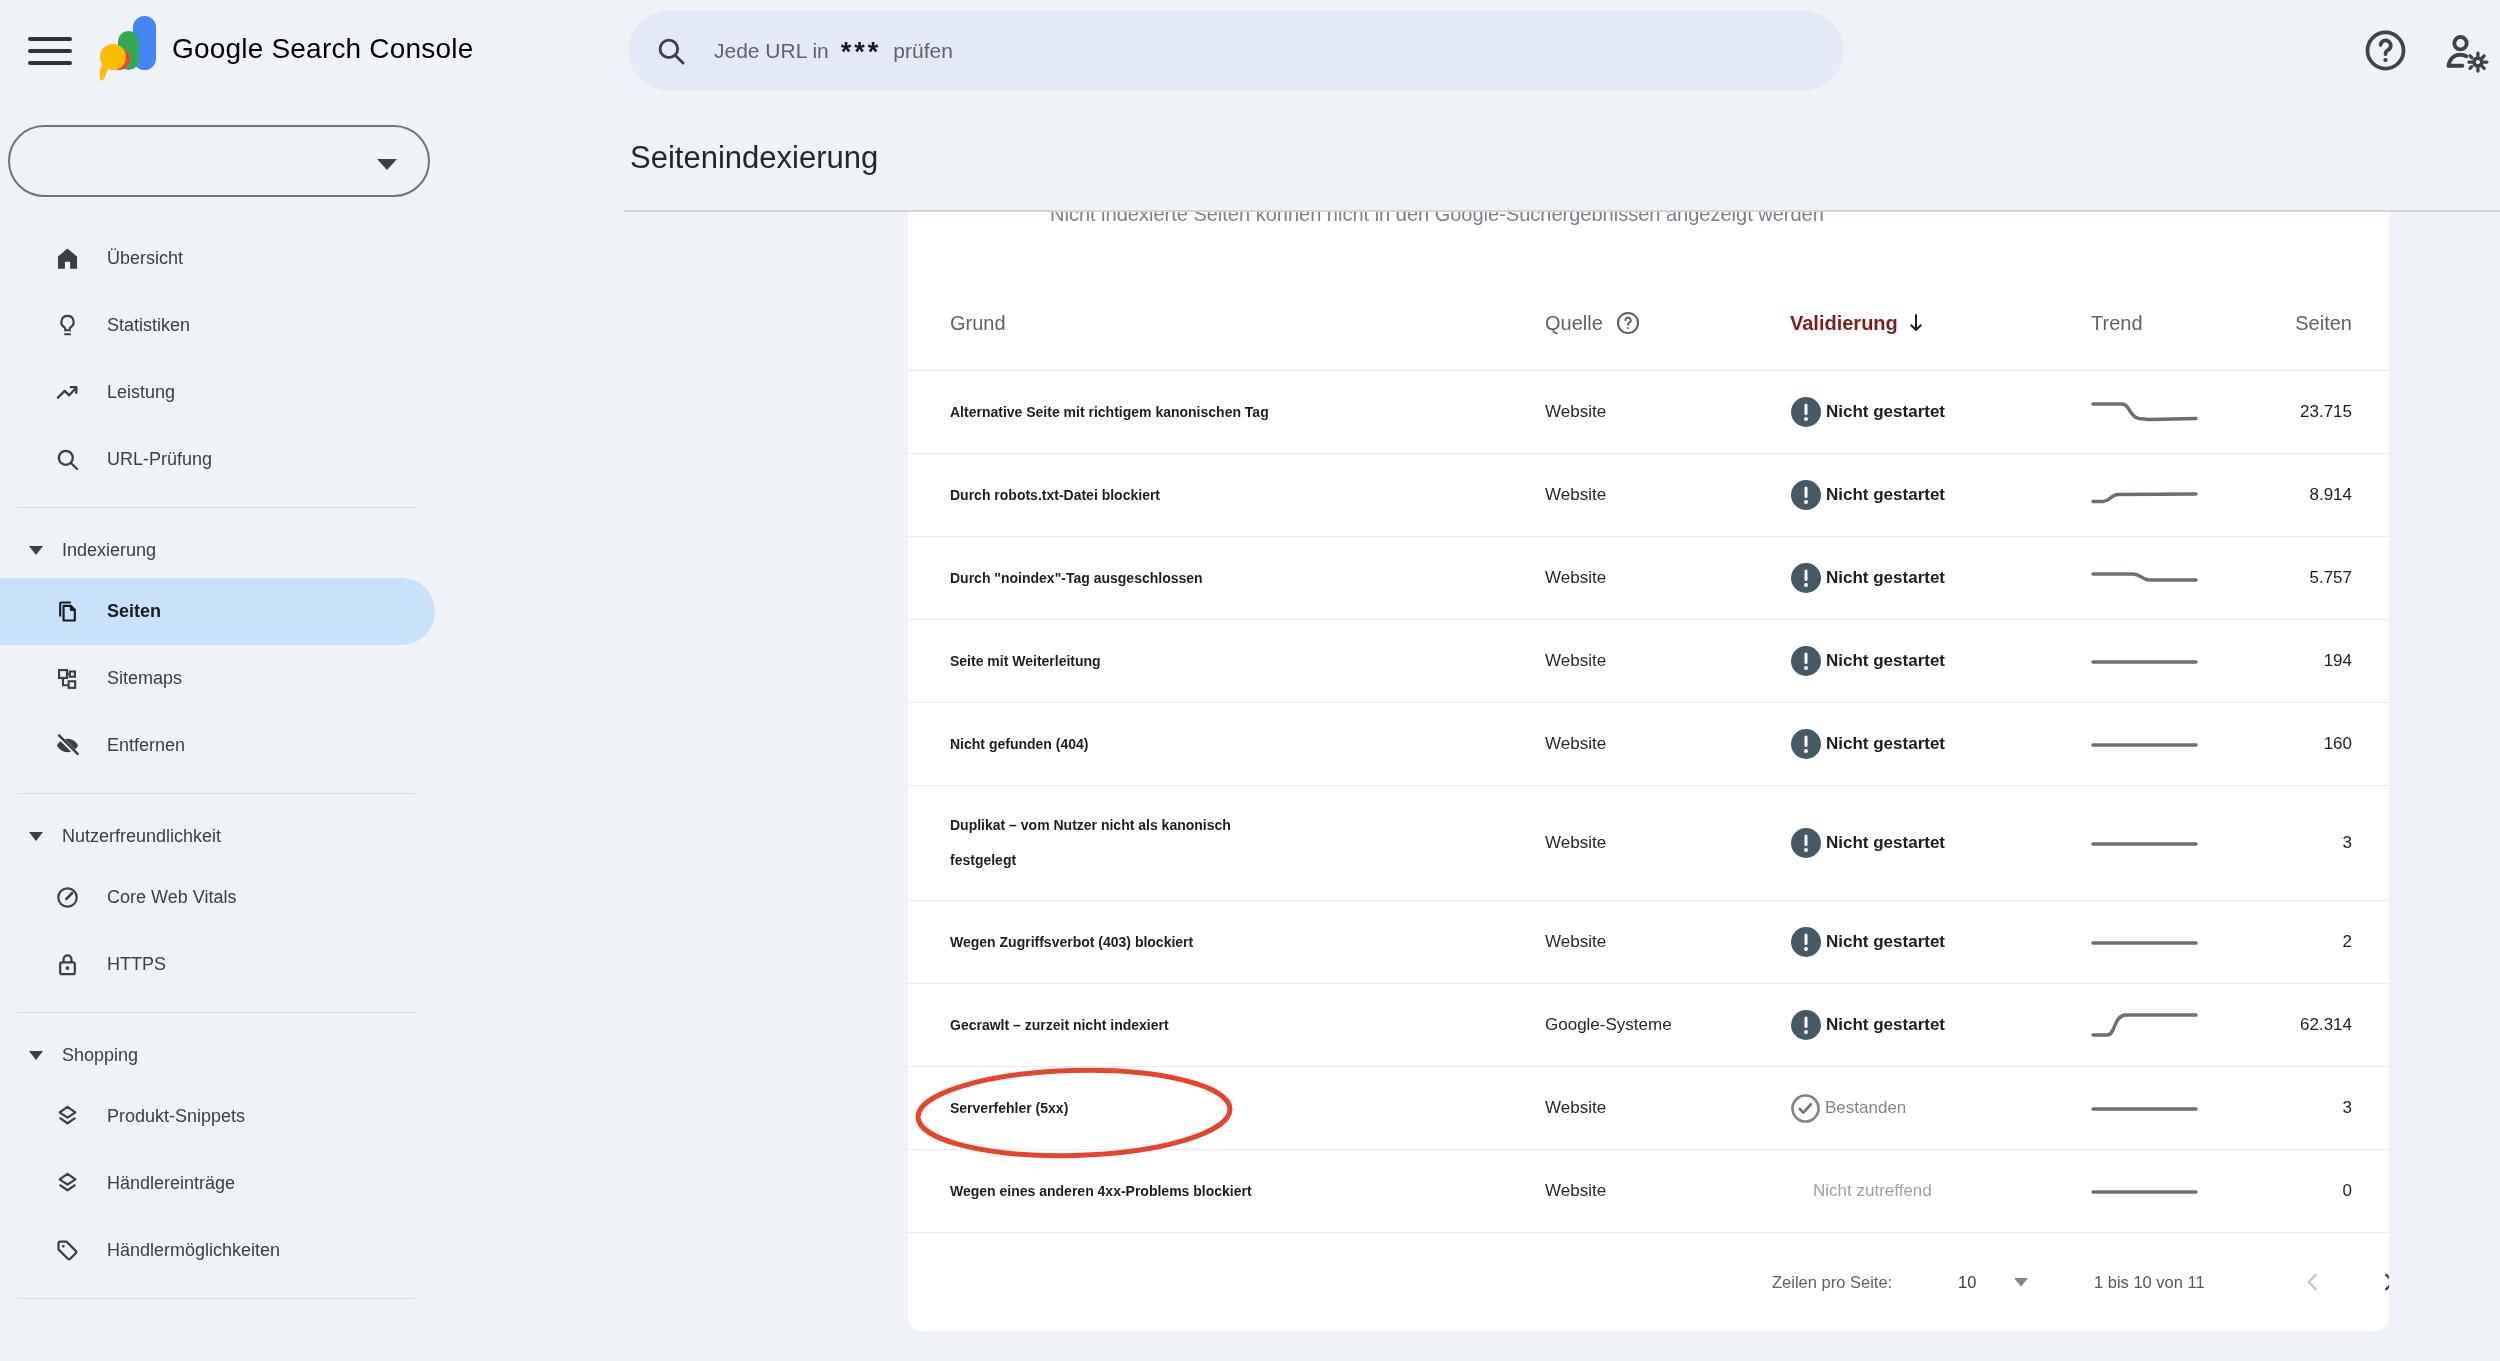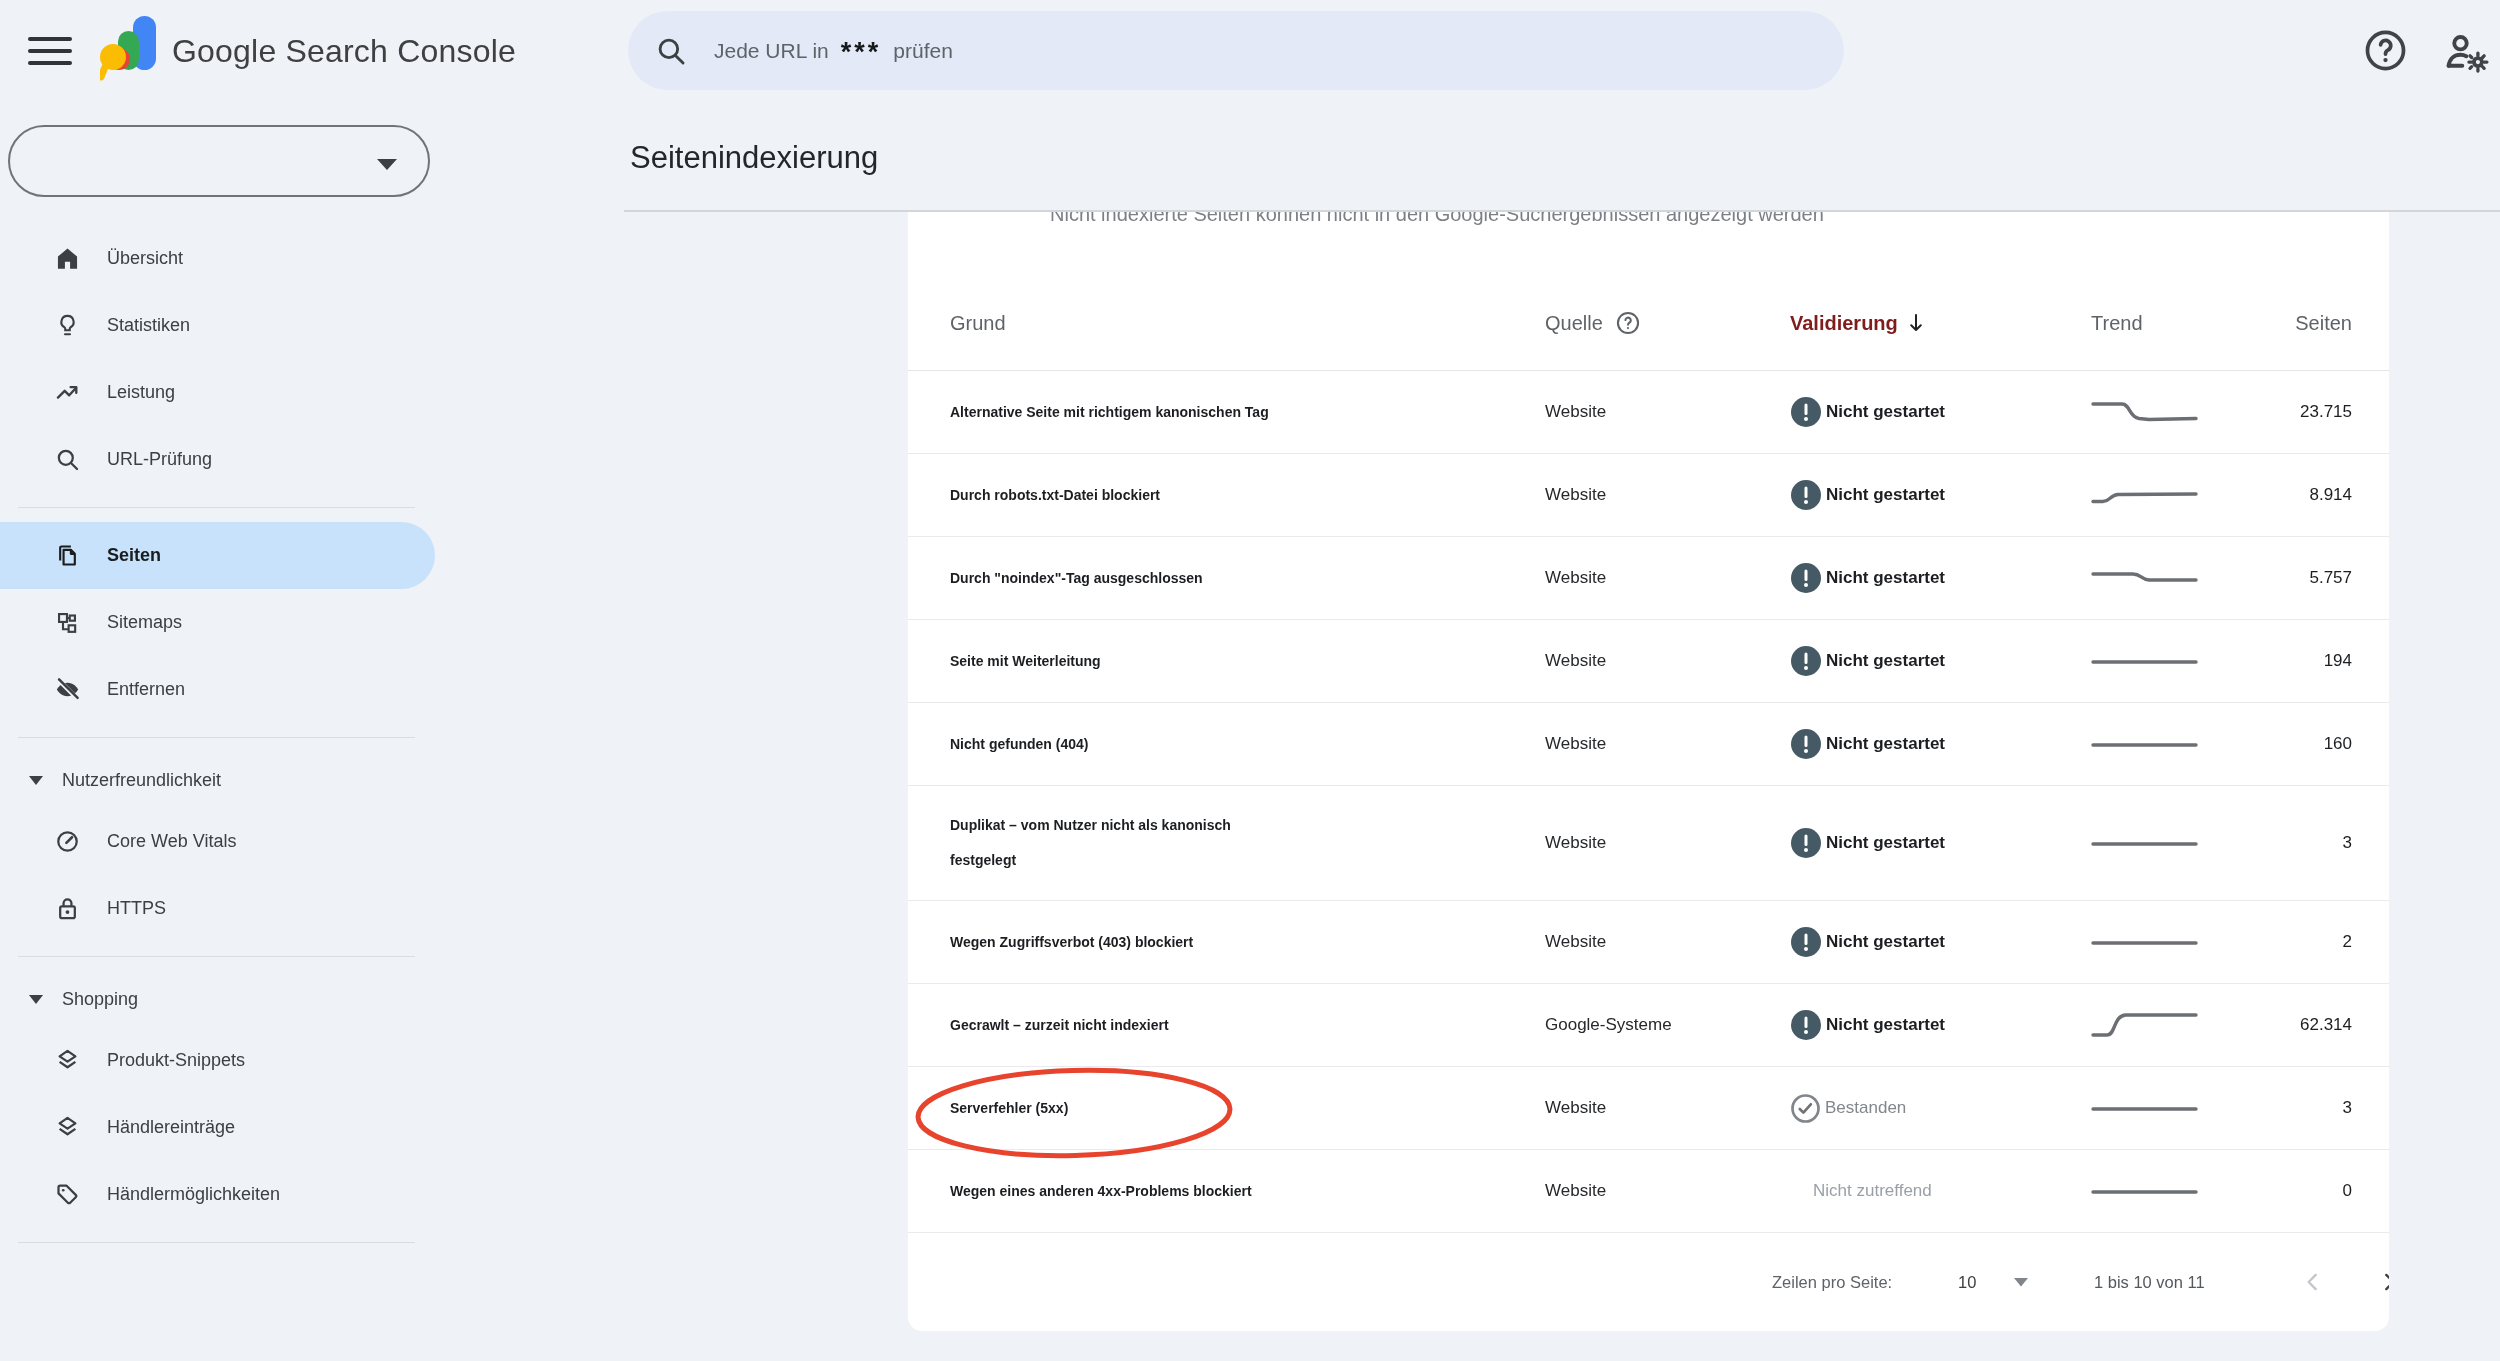--- a/index.html
+++ b/index.html
@@ -7,21 +7,21 @@
   body {
     position:relative; overflow:hidden;
     background:#eff2f7;
     font-family:"Liberation Sans", sans-serif;
     color:#202124;
   }
   
   .hamburger { position:absolute; left:28px; top:37px; width:44px; height:28px; display:flex; flex-direction:column; justify-content:space-between; cursor:pointer; }
   .hamburger span { display:block; height:4px; background:#30343a; border-radius:2px; }
   .logo-icon { position:absolute; left:100px; top:10px; }
-  .app-title { position:absolute; left:172px; top:33px; font-size:32px; color:#404040; letter-spacing:.2px; white-space:nowrap; }
+  .app-title { position:absolute; left:172px; top:33px; font-size:28px; color:#000000; letter-spacing:.2px; white-space:nowrap; }
   .search-pill { position:absolute; left:628px; top:11px; width:1216px; height:79px; background:#e3e9f7; border-radius:40px; display:flex; align-items:center; padding-left:26px; }
   .search-pill .mag { margin-right:26px; }
   .ph-grey { font-size:21px; color:#5f6368; }
   .ph-redacted { font-size:27px; font-weight:bold; color:#17181a; letter-spacing:3px; margin:0 12px; position:relative; top:2px; }
   .topbar-icon { position:absolute; cursor:pointer; }
   
   .sidebar { position:absolute; left:0; top:100px; width:435px; }
   .property-pill { margin:25px 5px 28px 8px; height:72px; border:2px solid #6f747a; border-radius:40px; position:relative; cursor:pointer; }
   .property-pill .chev { position:absolute; right:28px; top:28px; }
   .nav-item { height:67px; display:flex; align-items:center; padding-left:54px; cursor:pointer; }
@@ -155,20 +155,26 @@
       <svg width="27" height="27" viewBox="0 0 24 24" fill="none" stroke="#3c4043" stroke-width="2" stroke-linecap="round">
         <circle cx="10.5" cy="10.5" r="6.2"></circle>
           <path d="M15.3 15.3 20.5 20.5"></path>
       </svg>
     </span>
     <span class="lbl">URL-Prüfung</span>
   </div>
 
   <div class="sb-divider"></div>
 
+  <div class="nav-section">
+    <svg width="16" height="12" viewBox="0 0 16 12">
+        <path d="M1 2h14L8 11Z" fill="#3c4043"></path>
+      </svg>
+    <span class="lbl">Indexierung</span>
+  </div>
 
   <div class="nav-item selected">
     <span class="ic">
       <svg width="27" height="27" viewBox="0 0 24 24" fill="none" stroke="#1a1c1e" stroke-width="1.9" stroke-linejoin="round">
         <path d="M8.5 7h6.5l3.5 3.5V20h-10Z"></path>
         <path d="M15 7v3.5h3.5"></path>
         <path d="M5.5 16.5V5.2c0-.7.5-1.2 1.2-1.2H15"></path>
       </svg>
     </span>
     <span class="lbl">Seiten</span>

